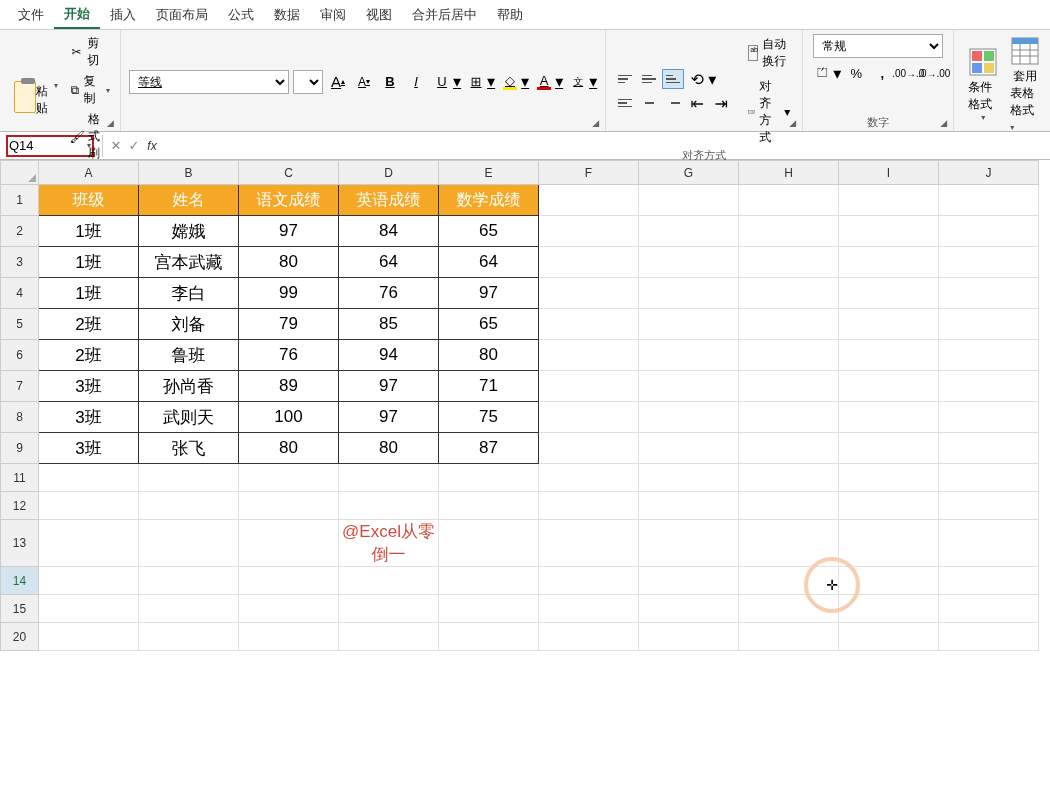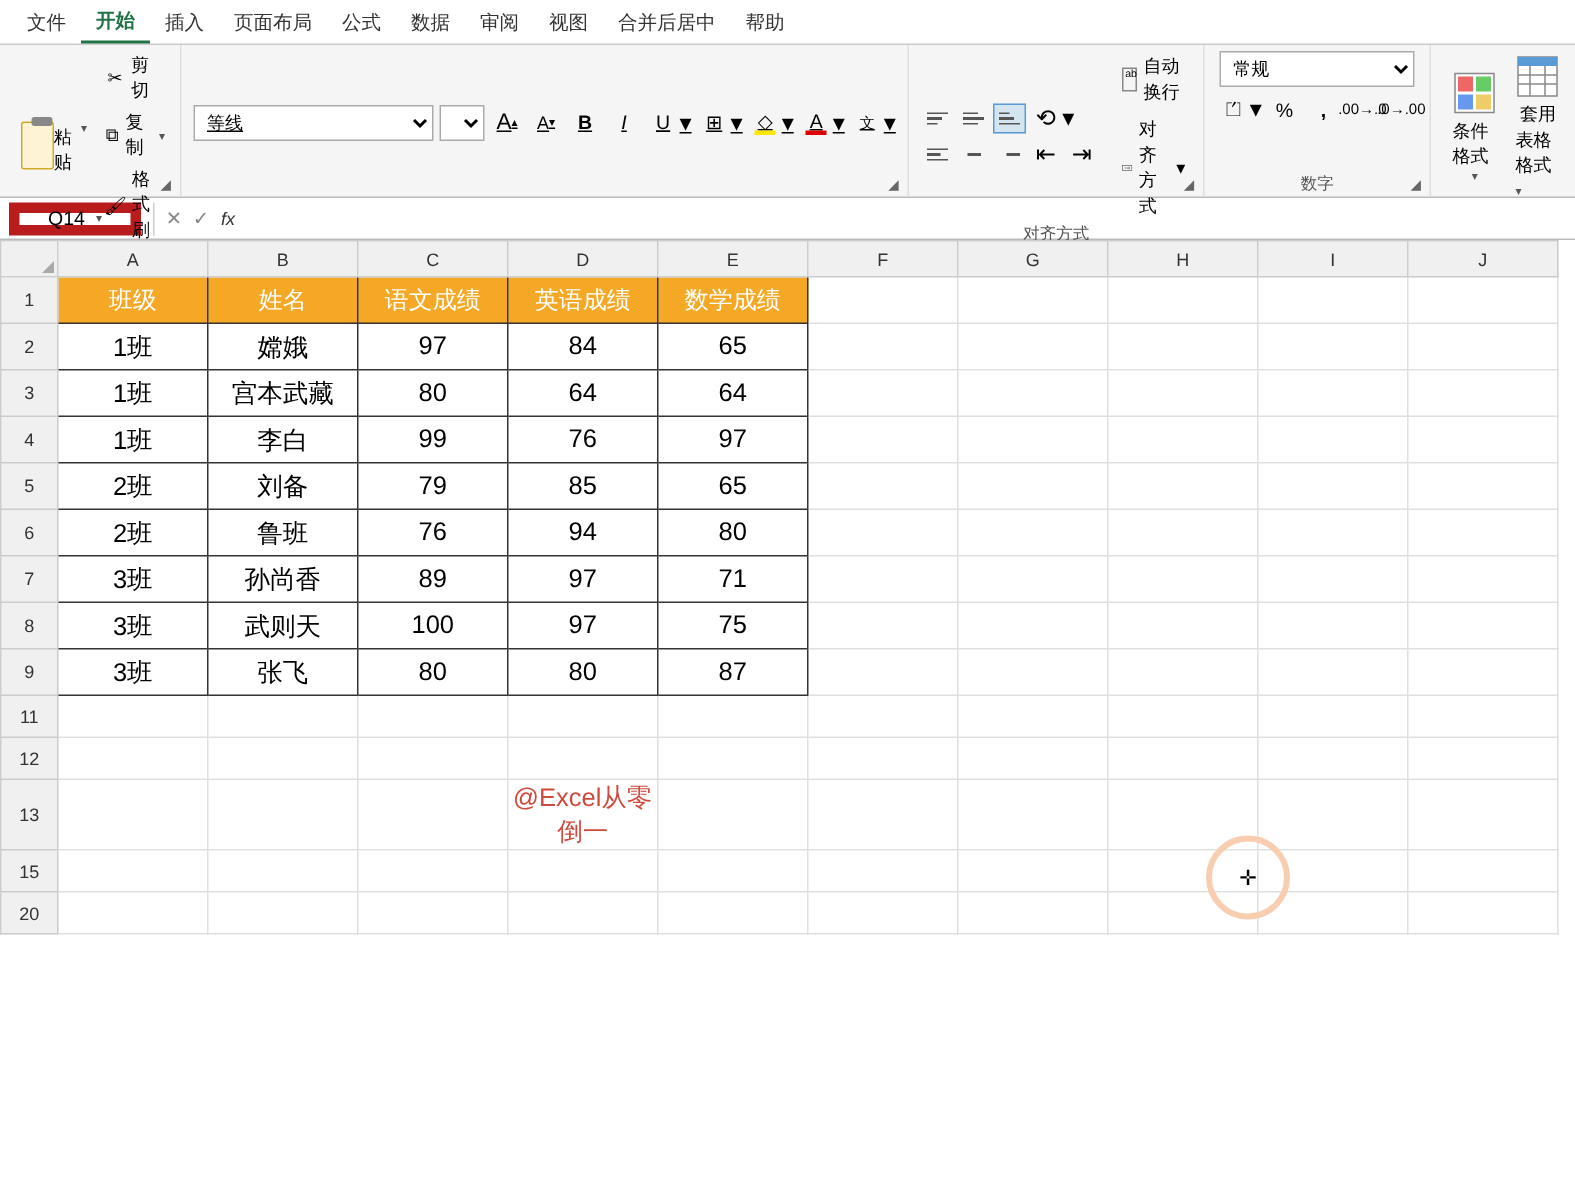--- a/index.html
+++ b/index.html
@@ -65,21 +65,21 @@
 .style-big-btn { display: flex; flex-direction: column; align-items: center; padding: 2px 6px; cursor: pointer; font-size: 12px; }
 .style-big-btn .ic { width: 30px; height: 30px; margin-bottom: 2px; }
 .style-big-btn .arr { font-size: 8px; color: #555; }
 .style-gallery { display: flex; flex-direction: column; gap: 2px; margin-left: 4px; }
 .style-swatch { width: 48px; height: 20px; font-size: 11px; display: flex; align-items: center; justify-content: center; }
 .swatch-normal { background: #fff; border: 1px solid #aaa; }
 .swatch-ok { background: #c6efce; color: #006100; }
 
 
 .formula-bar { display: flex; align-items: center; height: 28px; border-bottom: 1px solid #bbb; background: #fff; }
-.namebox { width: 88px; height: 22px; border: 7px solid #b91c1c; margin: 0 4px 0 6px; padding: 0 19px; font-size: 13px; background: #fff; display: flex; align-items: center; justify-content: space-between; }
+.namebox { width: 88px; height: 22px; border: 2px solid #b91c1c; margin: 0 4px 0 6px; padding: 0 1px; font-size: 13px; background: #fff; display: flex; align-items: center; justify-content: space-between; }
 .namebox .arr { font-size: 8px; color: #555; }
 .fb-sep { width: 1px; height: 22px; background: #ccc; margin: 0 4px; }
 .fb-btn { width: 18px; height: 18px; display: inline-flex; align-items: center; justify-content: center; color: #888; font-size: 13px; cursor: pointer; }
 .fb-btn.fx { font-style: italic; font-size: 12px; color: #333; }
 .fb-input { flex: 1; height: 22px; border: none; outline: none; padding: 0 6px; font-size: 13px; }
 
 
 .grid-wrap { position: absolute; top: 160px; left: 0; right: 0; bottom: 0; overflow: hidden; }
 .grid { border-collapse: collapse; table-layout: fixed; }
 .col-header th { height: 24px; background: #f0f0f0; border: 1px solid #ccc; font-size: 12px; font-weight: normal; color: #333; text-align: center; }
@@ -503,20 +503,33 @@
           <td class="cell" style="height:28px"></td>
           <td class="cell watermark" style="height:28px">@Excel从零倒一</td>
           <td class="cell" style="height:28px"></td>
           <td class="cell" style="height:28px"></td>
           <td class="cell" style="height:28px"></td>
           <td class="cell" style="height:28px"></td>
           <td class="cell" style="height:28px"></td>
           <td class="cell" style="height:28px"></td>
         </tr>
         <tr>
+          <th class="row-header sel">14</th>
+          <td class="cell" style="height:28px"></td>
+          <td class="cell" style="height:28px"></td>
+          <td class="cell" style="height:28px"></td>
+          <td class="cell" style="height:28px"></td>
+          <td class="cell" style="height:28px"></td>
+          <td class="cell" style="height:28px"></td>
+          <td class="cell" style="height:28px"></td>
+          <td class="cell" style="height:28px"></td>
+          <td class="cell" style="height:28px"></td>
+          <td class="cell" style="height:28px"></td>
+        </tr>
+        <tr>
           <th class="row-header ">15</th>
           <td class="cell" style="height:28px"></td>
           <td class="cell" style="height:28px"></td>
           <td class="cell" style="height:28px"></td>
           <td class="cell" style="height:28px"></td>
           <td class="cell" style="height:28px"></td>
           <td class="cell" style="height:28px"></td>
           <td class="cell" style="height:28px"></td>
           <td class="cell" style="height:28px"></td>
           <td class="cell" style="height:28px"></td>

